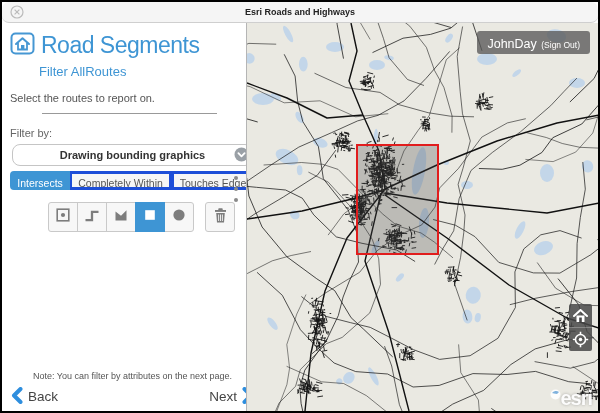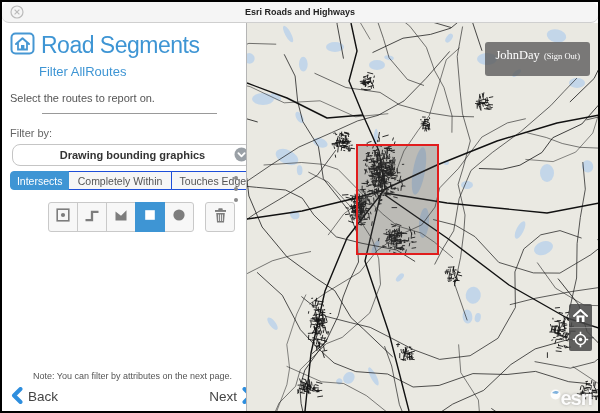--- a/index.html
+++ b/index.html
@@ -16,40 +16,40 @@
   .title-row{display:flex;align-items:center;gap:6px;margin:9px 8px 0;}
   .panel-title{font-size:23px;color:var(--accent,#4697d3);letter-spacing:-0.5px;white-space:nowrap;}
   .panel-subtitle{margin:5px 0 0 37px;font-size:13px;color:var(--accent,#4697d3);}
   .panel-desc{margin:13px 8px 0;font-size:11px;color:#555;}
   .divider{margin:9px 46px 0 40px;border:0;border-top:1px solid #999;height:0;}
   .filter-label{margin:13px 8px 0;font-size:11px;color:#666;}
   .dropdown{margin:5px 10px 0;height:20px;border:1px solid #c5c5c5;border-radius:8px;background:#fff;display:flex;align-items:center;position:relative;cursor:pointer;}
   .dropdown-value{flex:1;text-align:center;font-size:11px;font-weight:bold;color:#333;}
   .dropdown-chevron{position:absolute;right:3px;top:2px;width:15px;height:15px;}
   .tabs{display:flex;margin:5px 8px 0;height:19px;}
-  .tab{border:1px solid #1d4ed8;background:#f6f6f6;color:#555;font-size:10.5px;text-align:center;line-height:19px;margin-left:-1px;cursor:pointer;overflow:hidden;white-space:nowrap;}
+  .tab{border:3px solid #1d4ed8;background:#f6f6f6;color:#555;font-size:10.5px;text-align:center;line-height:19px;margin-left:-1px;cursor:pointer;overflow:hidden;white-space:nowrap;}
   .tab:first-child{border-radius:4px 0 0 4px;margin-left:0;}
   .tab:last-child{border-radius:0 4px 4px 0;}
   .tab.active{background:var(--accent,#3e95d4);border-color:var(--accent,#3e95d4);color:#fff;position:relative;z-index:1;}
   .tools{display:flex;align-items:center;margin:12px 0 0 46px;}
   .tool-btn{width:30px;height:30px;background:#f7f7f7;border:1px solid #c9c9c9;margin-left:-1px;display:flex;align-items:center;justify-content:center;cursor:pointer;box-sizing:border-box;}
   .tool-btn:first-child{border-radius:3px 0 0 3px;margin-left:0;}
   .tool-btn.last-group{border-radius:0 3px 3px 0;}
   .tool-btn.active{background:var(--accent,#3e95d4);border-color:var(--accent,#3e95d4);position:relative;z-index:1;}
   .trash-btn{margin-left:11px;border-radius:3px;}
   .note{position:absolute;bottom:30px;left:0;right:0;text-align:center;font-size:9px;color:#555;}
   .nav{position:absolute;bottom:7px;left:9px;right:9px;display:flex;justify-content:space-between;align-items:center;}
   .nav-link{display:flex;align-items:flex-end;gap:5px;font-size:13.5px;color:#444;cursor:pointer;}
   .splitter{position:absolute;left:232px;top:174px;width:6px;display:flex;flex-direction:column;gap:7px;cursor:col-resize;z-index:5;}
   .splitter i{width:4px;height:4px;border-radius:50%;background:#8a8a8a;}
 
   
   .map{position:absolute;top:21px;left:244px;right:0;bottom:0;background:var(--map-bg,#eae9e2);border-left:1px solid #b5b5b5;overflow:hidden;cursor:crosshair;}
   .map svg.basemap{position:absolute;top:0;left:0;}
-  .user-btn{position:absolute;top:19px;right:8px;background:rgba(88,88,88,0.78);border-radius:3px;color:#fff;padding:3px 10px 13px;cursor:pointer;white-space:nowrap;font-family:Liberation Serif, serif;}
+  .user-btn{position:absolute;top:8px;right:8px;background:rgba(88,88,88,0.78);border-radius:3px;color:#fff;padding:3px 10px 2px;cursor:pointer;white-space:nowrap;}
   .user-name{font-size:12.5px;}
   .user-signout{font-size:8.5px;}
   .selection-rect{position:absolute;box-sizing:border-box;border:2px solid #e11d1d;background:rgba(70,70,70,0.28);}
   .map-controls{position:absolute;right:6px;bottom:60px;border-radius:2px;overflow:hidden;}
   .ctrl-btn{width:23px;height:23px;background:rgba(72,72,72,0.85);display:flex;align-items:center;justify-content:center;cursor:pointer;}
   .ctrl-btn + .ctrl-btn{border-top:1px solid rgba(255,255,255,0.25);}
   .esri-logo{position:absolute;right:6px;bottom:1px;display:flex;align-items:flex-start;color:rgba(255,255,255,0.95);font-size:20px;font-weight:bold;letter-spacing:-1px;text-shadow:0 0 3px rgba(120,120,120,0.6);}
   .esri-globe{margin:2px -1px 0 0;}
 </style>
 </head>

